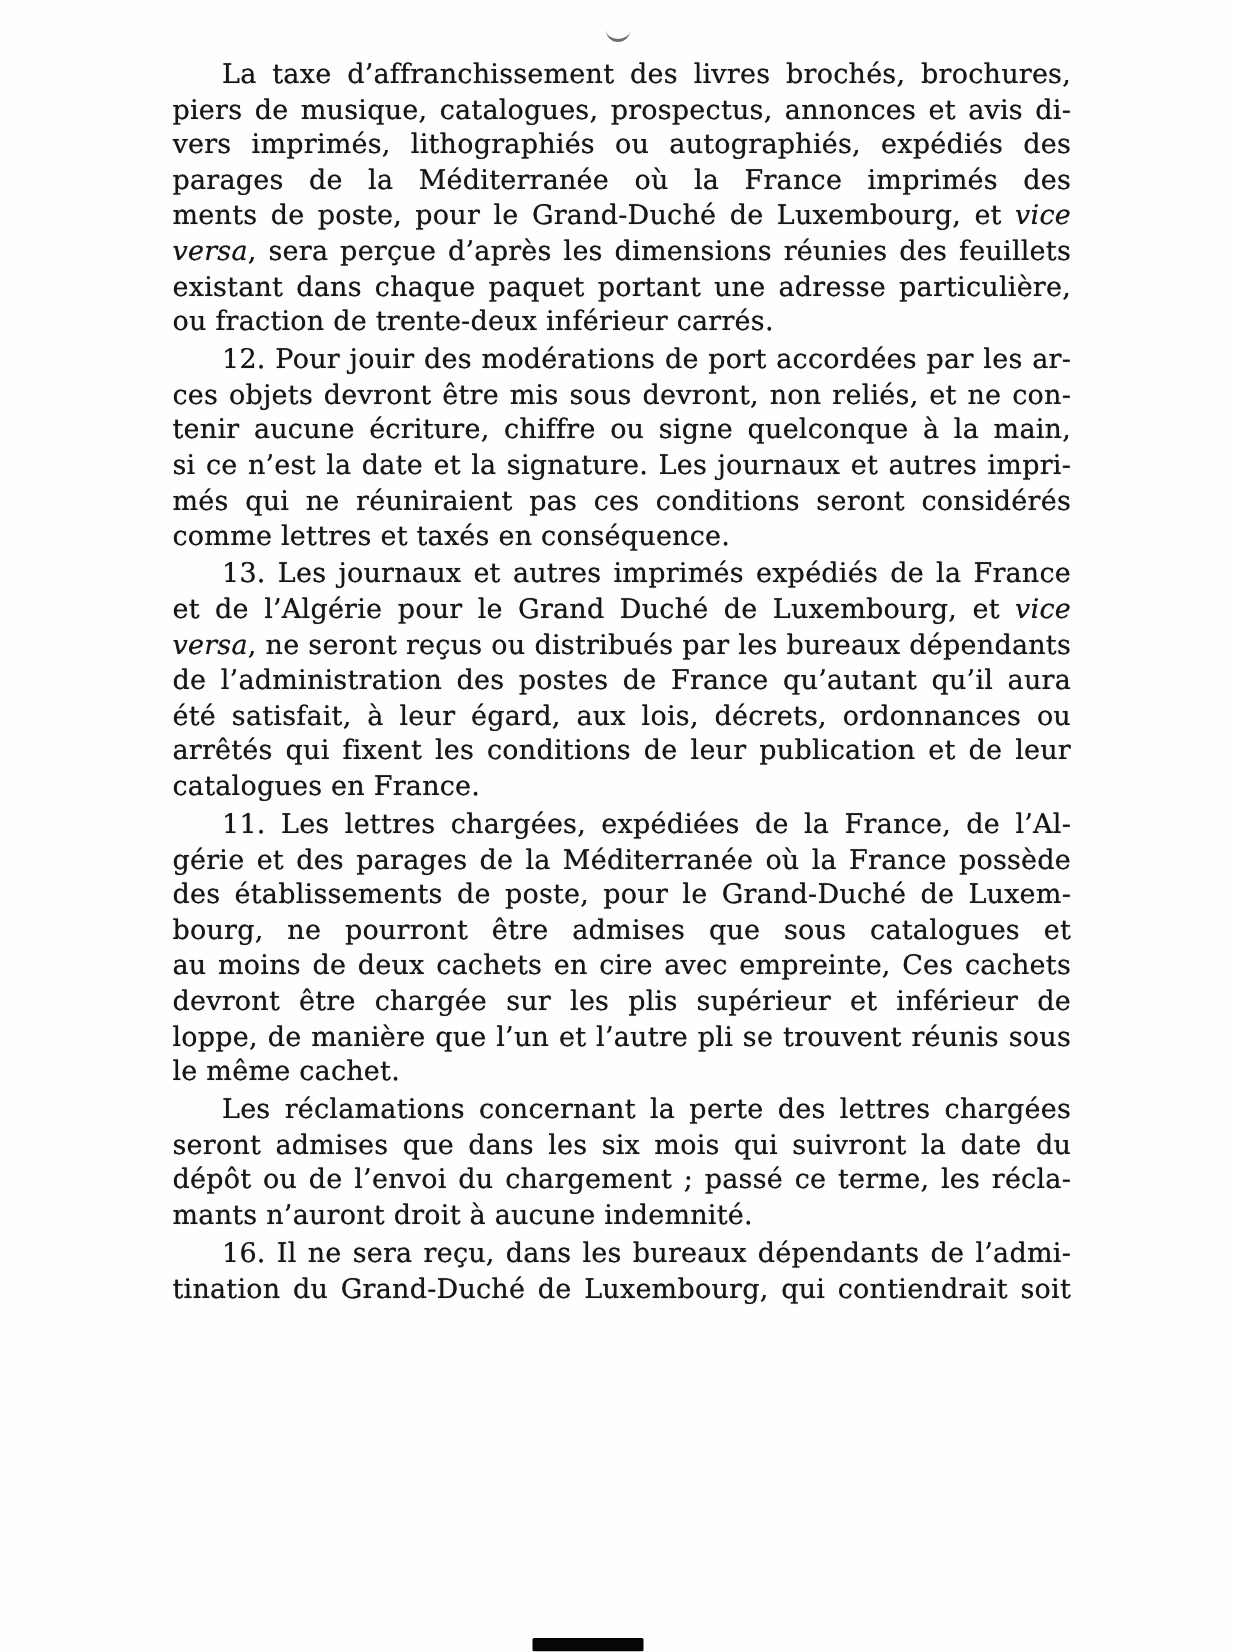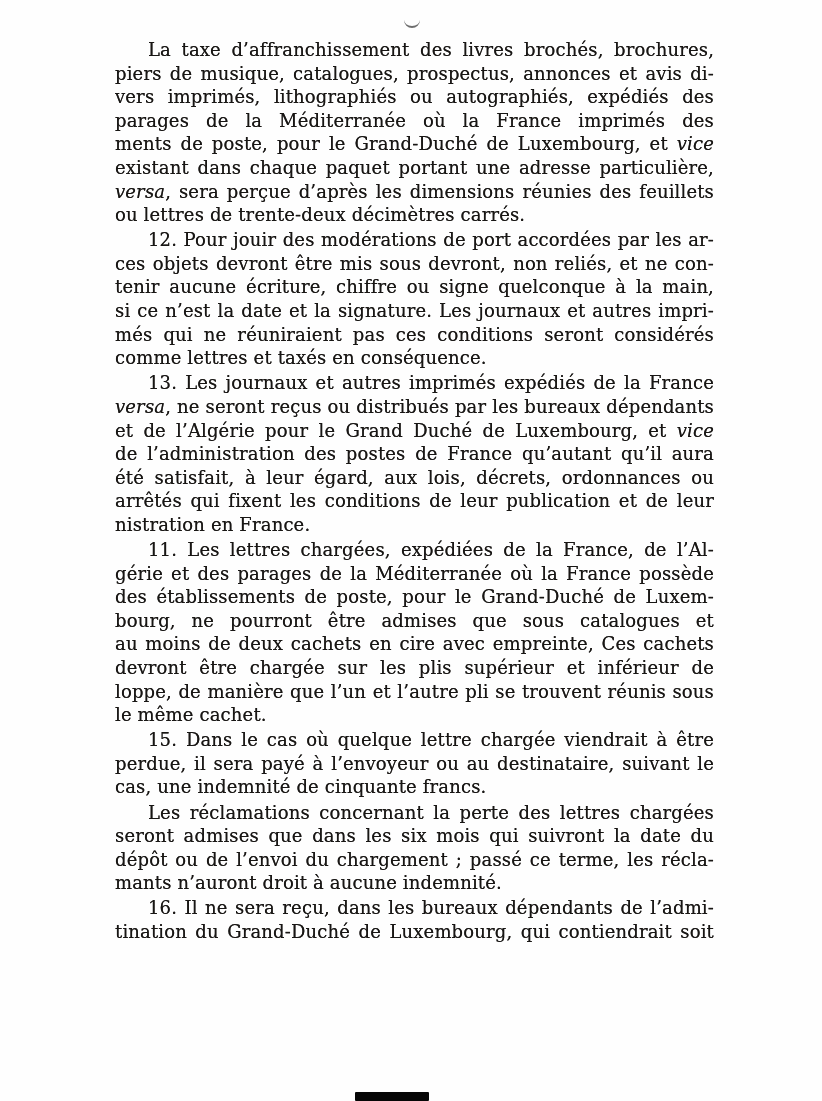--- a/index.html
+++ b/index.html
@@ -80,55 +80,50 @@
 
 <div class="page">
   <div class="speck"></div>
   <div class="text-block">
       <div class="para">
         <div class="line indent"><span>La taxe d’affranchissement des livres brochés, brochures, pa-</span></div>
         <div class="line"><span>piers de musique, catalogues, prospectus, annonces et avis di-</span></div>
         <div class="line"><span>vers imprimés, lithographiés ou autographiés, expédiés des</span></div>
         <div class="line"><span>parages de la Méditerranée où la France imprimés des établisse-</span></div>
         <div class="line"><span>ments de poste, pour le Grand-Duché de Luxembourg, et </span><span class="it">vice</span></div>
+        <div class="line"><span class="it">versa</span><span>, sera perçue d’après les dimensions réunies des feuillets</span></div>
         <div class="line"><span>existant dans chaque paquet portant une adresse particulière,</span></div>
-        <div class="line"><span class="it">versa</span><span>, sera perçue d’après les dimensions réunies des feuillets</span></div>
-        <div class="line end"><span>ou lettres de trente-deux décimètres carrés.</span></div>
+        <div class="line end"><span>ou fraction de trente-deux inférieur carrés.</span></div>
       </div>
       <div class="para">
         <div class="line indent"><span>12. Pour jouir des modérations de port accordées par les ar-</span></div>
         <div class="line"><span>ces objets devront être mis sous devront, non reliés, et ne con-</span></div>
         <div class="line"><span>tenir aucune écriture, chiffre ou signe quelconque à la main,</span></div>
         <div class="line"><span>si ce n’est la date et la signature. Les journaux et autres impri-</span></div>
         <div class="line"><span>més qui ne réuniraient pas ces conditions seront considérés</span></div>
         <div class="line end"><span>comme lettres et taxés en conséquence.</span></div>
       </div>
       <div class="para">
         <div class="line indent"><span>13. Les journaux et autres imprimés expédiés de la France</span></div>
+        <div class="line"><span>et de l’Algérie pour le Grand Duché de Luxembourg, et </span><span class="it">vice</span></div>
         <div class="line"><span class="it">versa</span><span>, ne seront reçus ou distribués par les bureaux dépendants</span></div>
-        <div class="line"><span>et de l’Algérie pour le Grand Duché de Luxembourg, et </span><span class="it">vice</span></div>
         <div class="line"><span>de l’administration des postes de France qu’autant qu’il aura</span></div>
         <div class="line"><span>été satisfait, à leur égard, aux lois, décrets, ordonnances ou</span></div>
         <div class="line"><span>arrêtés qui fixent les conditions de leur publication et de leur</span></div>
-        <div class="line end"><span>nistration en France.</span></div>
+        <div class="line end"><span>catalogues en France.</span></div>
       </div>
       <div class="para">
         <div class="line indent"><span>11. Les lettres chargées, expédiées de la France, de l’Al-</span></div>
         <div class="line"><span>gérie et des parages de la Méditerranée où la France possède</span></div>
         <div class="line"><span>des établissements de poste, pour le Grand-Duché de Luxem-</span></div>
         <div class="line"><span>bourg, ne pourront être admises que sous catalogues et fermées</span></div>
         <div class="line"><span>au moins de deux cachets en cire avec empreinte, Ces cachets</span></div>
         <div class="line"><span>devront être chargée sur les plis supérieur et inférieur de l’enve-</span></div>
         <div class="line"><span>loppe, de manière que l’un et l’autre pli se trouvent réunis sous</span></div>
         <div class="line end"><span>le même cachet.</span></div>
-      </div>
-      <div class="para">
-        <div class="line indent"><span>15. Dans le cas où quelque lettre chargée viendrait à être</span></div>
-        <div class="line"><span>perdue, il sera payé à l’envoyeur ou au destinataire, suivant le</span></div>
-        <div class="line end"><span>cas, une indemnité de cinquante francs.</span></div>
       </div>
       <div class="para">
         <div class="line indent"><span>Les réclamations concernant la perte des lettres chargées ne</span></div>
         <div class="line"><span>seront admises que dans les six mois qui suivront la date du</span></div>
         <div class="line"><span>dépôt ou de l’envoi du chargement ; passé ce terme, les récla-</span></div>
         <div class="line end"><span>mants n’auront droit à aucune indemnité.</span></div>
       </div>
       <div class="para">
         <div class="line indent"><span>16. Il ne sera reçu, dans les bureaux dépendants de l’admi-</span></div>
         <div class="line"><span>tination du Grand-Duché de Luxembourg, qui contiendrait soit</span></div>

